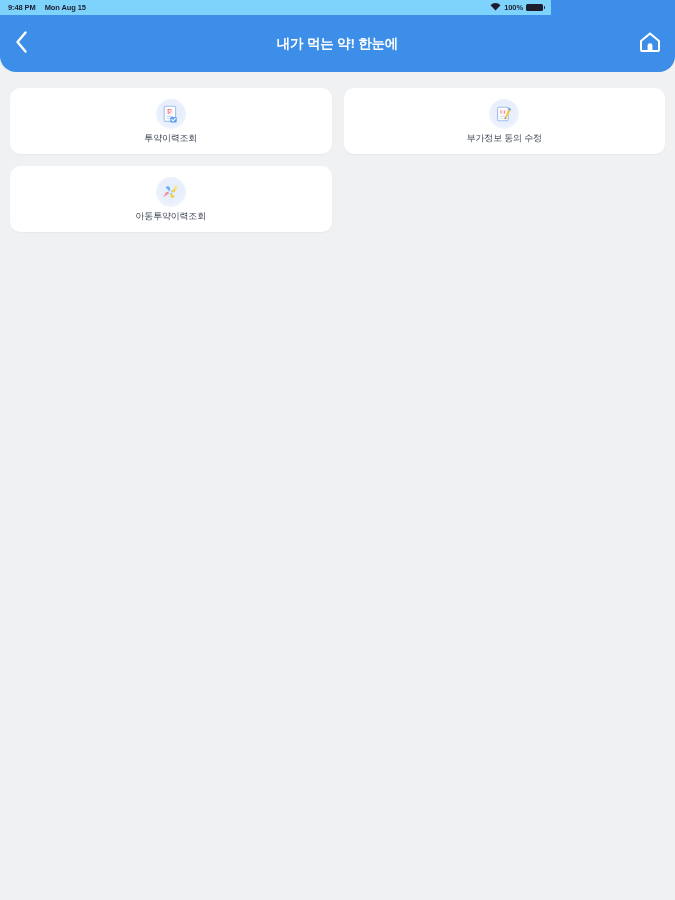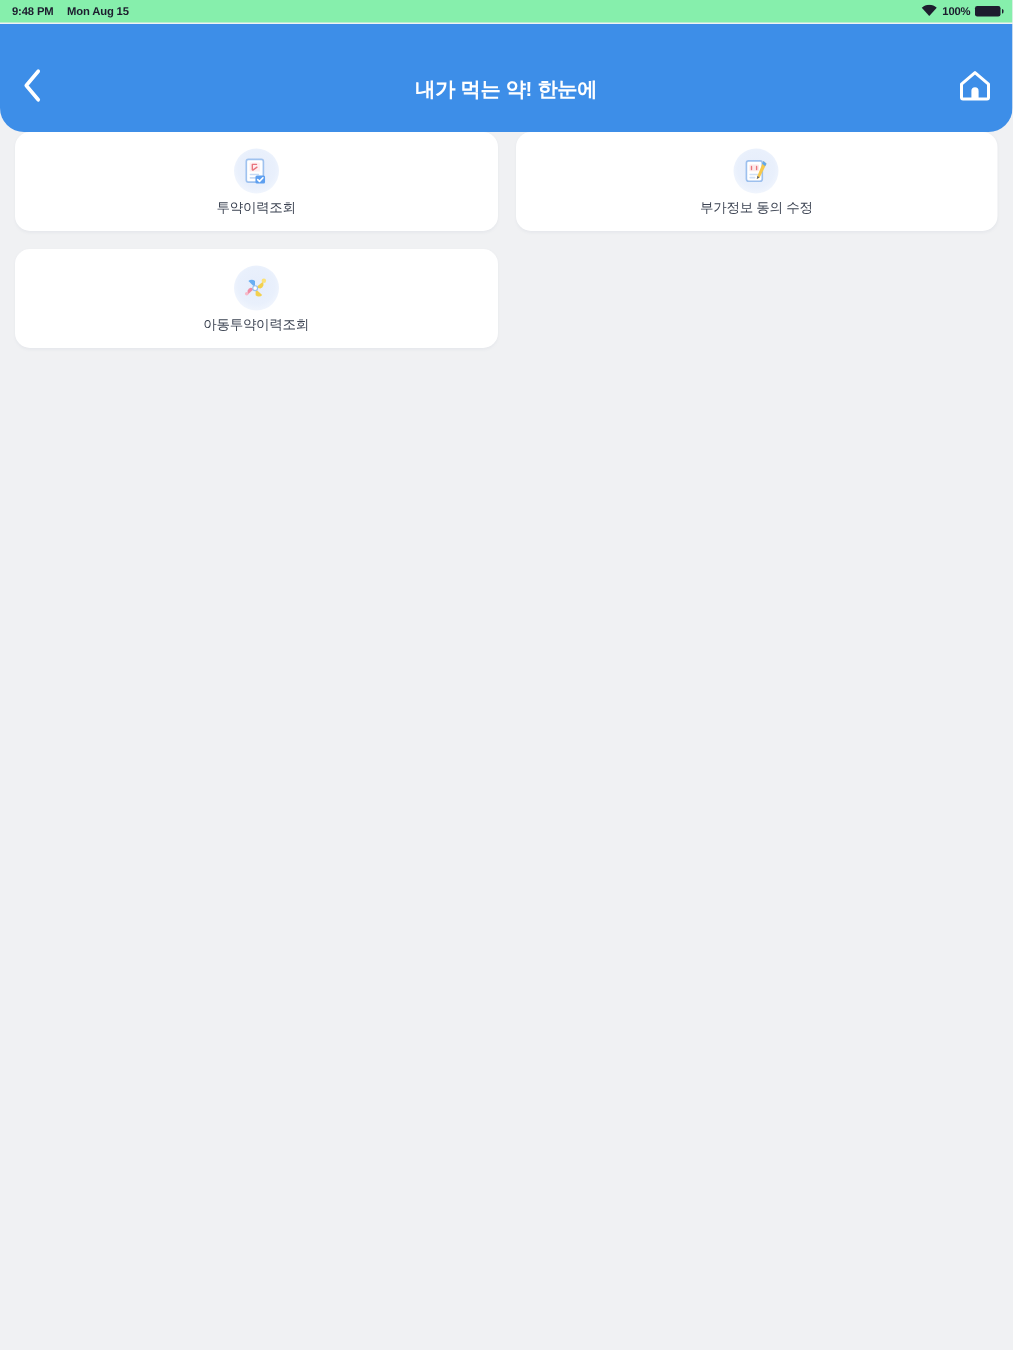--- a/index.html
+++ b/index.html
@@ -13,23 +13,23 @@
   body {
     font-family: "Liberation Sans", "DejaVu Sans", sans-serif;
     background: #f0f1f3;
     position: relative;
   }
 
   
   .statusbar {
     position: absolute;
     top: 0; left: 0;
-    width: 675px;
+    width: 551px;
     height: 15px;
-    background: #86efac;
+    background: #7dd3fc;
     display: flex;
     align-items: center;
     justify-content: space-between;
     padding: 0 8px;
     color: #1d1d2e;
     font-size: 7.5px;
     font-weight: bold;
     letter-spacing: -0.1px;
     z-index: 5;
   }
@@ -48,21 +48,21 @@
     position: absolute;
     right: -2px; top: 2px;
     width: 1.5px; height: 3px;
     border-radius: 0 1px 1px 0;
     background: #1d1d2e;
   }
 
   
   .header {
     position: absolute;
-    top: 16px; left: 0;
+    top: 0; left: 0;
     width: 675px;
     height: 72px;
     background: #3d8ee8;
     border-bottom-left-radius: 16px;
     border-bottom-right-radius: 16px;
     z-index: 2;
   }
   .header-bar {
     position: absolute;
     left: 0; right: 0;

